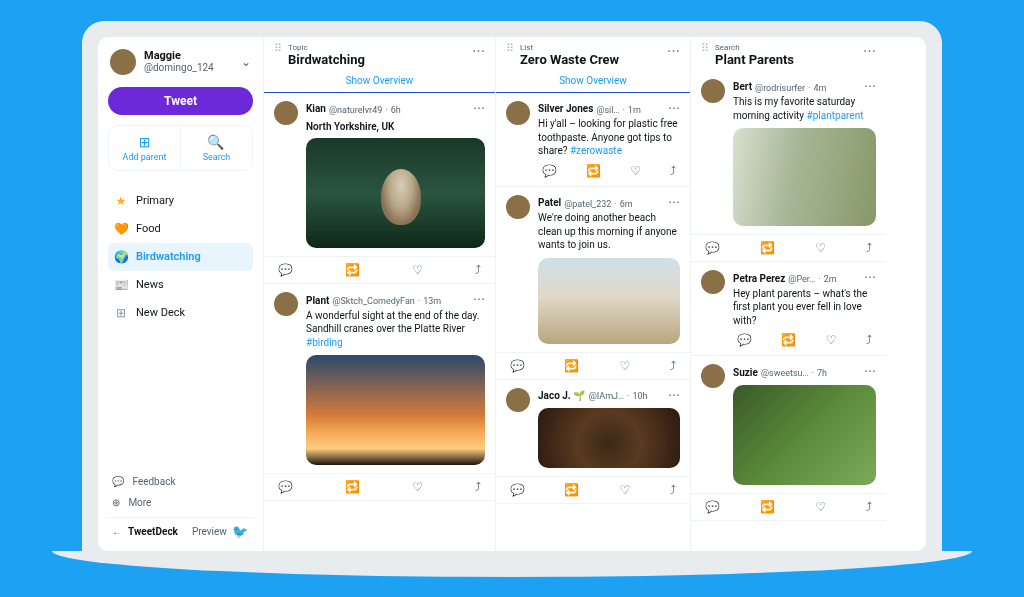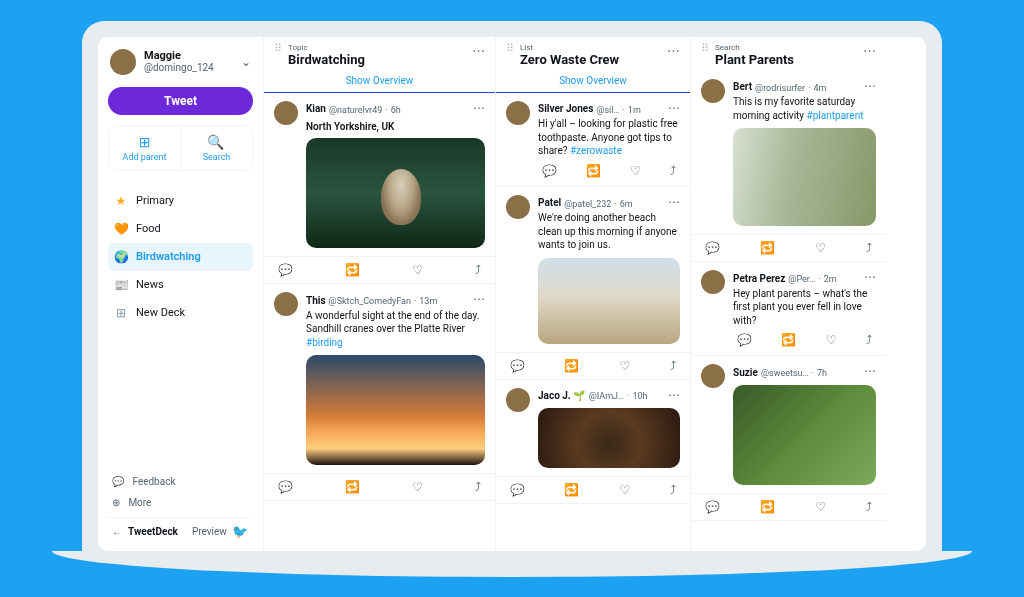--- a/index.html
+++ b/index.html
@@ -172,21 +172,21 @@
               <div class="actions-row">
         <span class="act">💬</span>
         <span class="act">🔁</span>
         <span class="act">♡</span>
         <span class="act">⤴</span>
       </div>
               <div class="tweet">
       <div class="avatar small"></div>
       <div class="tweet-body">
         <div class="tweet-head">
-          <span class="name">This</span>
+          <span class="name">Plant</span>
           <span class="handle">@Sktch_ComedyFan</span>
           <span class="dot">·</span>
           <span class="time">13m</span>
           <span class="tweet-more">⋯</span>
         </div>
         <div class="tweet-text">A wonderful sight at the end of the day. Sandhill cranes over the Platte River <span class="hashtag">#birding</span></div>
 
         <div class="media birds"></div>
 
       </div>

